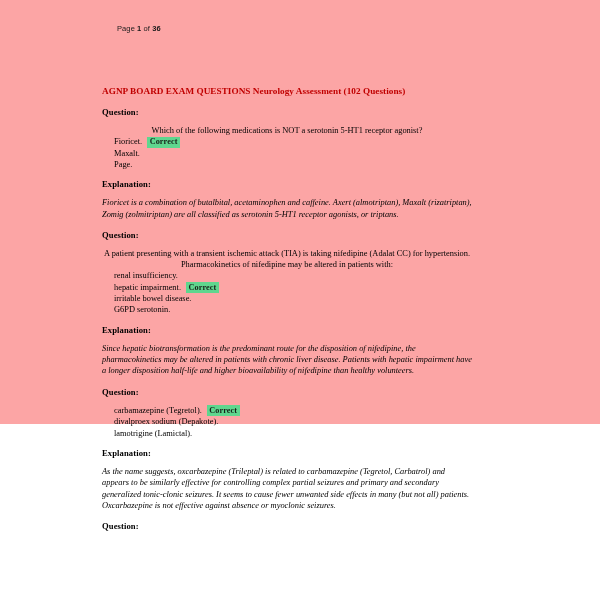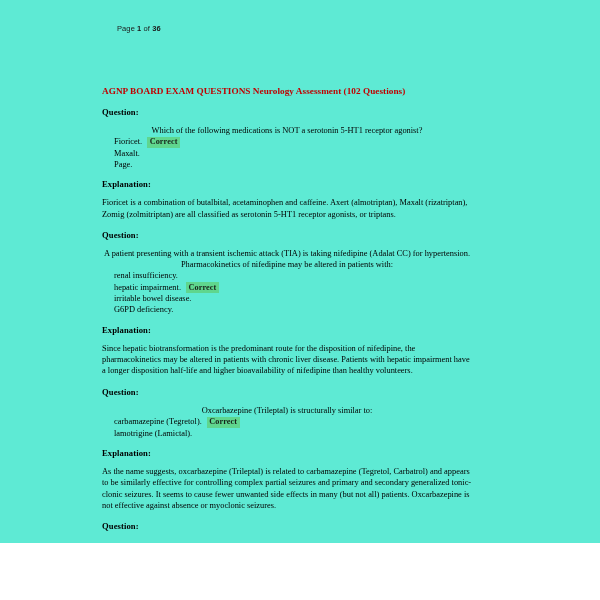--- a/index.html
+++ b/index.html
@@ -12,22 +12,22 @@
     width: 600px;
     height: 600px;
     overflow: hidden;
     font-family: "Liberation Serif", "DejaVu Serif", serif;
     color: #000000;
     -webkit-font-smoothing: none;
   }
   .page {
     position: relative;
     width: 600px;
-    height: 543px;
-    background: #5eead4;
+    height: 424px;
+    background: #fca5a5;
     box-sizing: border-box;
   }
   .page-header {
     position: absolute;
     left: 117px;
     top: 24px;
     font-family: "Liberation Sans", "DejaVu Sans", sans-serif;
     font-size: 7.5px;
     color: #1a1a1a;
     letter-spacing: 0.1px;
@@ -88,20 +88,21 @@
     margin-left: 5px;
     vertical-align: baseline;
     letter-spacing: 0.1px;
   }
 
   .explanation-body {
     font-size: 8.4px;
     line-height: 11.4px;
     margin: 0;
     text-align: left;
+    font-style: italic;
   }
   .gap-md { height: 9px; }
   .gap-lg { height: 10px; }
 
   .block { margin: 0; padding: 0; }
 </style>
 </head>
 <body>
 
 <div class="page">
@@ -129,34 +130,34 @@
 
     <div class="gap-lg"></div>
 
     <div class="block">
       <div class="section-label">Question:</div>
       <div class="stem">A patient presenting with a transient ischemic attack (TIA) is taking nifedipine (Adalat CC) for hypertension. Pharmacokinetics of nifedipine may be altered in patients with:</div>
       <ul class="options">
         <li><span>renal insufficiency.</span></li>
         <li><span>hepatic impairment.</span><span class="correct-badge">Correct</span></li>
         <li><span>irritable bowel disease.</span></li>
-        <li><span>G6PD deficiency.</span></li>
+        <li><span>G6PD serotonin.</span></li>
       </ul>
       <div class="gap-md"></div>
       <div class="section-label">Explanation:</div>
       <div class="explanation-body">Since hepatic biotransformation is the predominant route for the disposition of nifedipine, the pharmacokinetics may be altered in patients with chronic liver disease. Patients with hepatic impairment have a longer disposition half-life and higher bioavailability of nifedipine than healthy volunteers.</div>
     </div>
 
     <div class="gap-lg"></div>
 
     <div class="block">
       <div class="section-label">Question:</div>
-      <div class="stem">Oxcarbazepine (Trileptal) is structurally similar to:</div>
       <ul class="options">
         <li><span>carbamazepine (Tegretol).</span><span class="correct-badge">Correct</span></li>
+        <li><span>divalproex sodium (Depakote).</span></li>
         <li><span>lamotrigine (Lamictal).</span></li>
       </ul>
       <div class="gap-md"></div>
       <div class="section-label">Explanation:</div>
       <div class="explanation-body">As the name suggests, oxcarbazepine (Trileptal) is related to carbamazepine (Tegretol, Carbatrol) and appears to be similarly effective for controlling complex partial seizures and primary and secondary generalized tonic-clonic seizures. It seems to cause fewer unwanted side effects in many (but not all) patients. Oxcarbazepine is not effective against absence or myoclonic seizures.</div>
     </div>
 
     <div class="gap-lg"></div>
 
     <div class="section-label">Question:</div>

